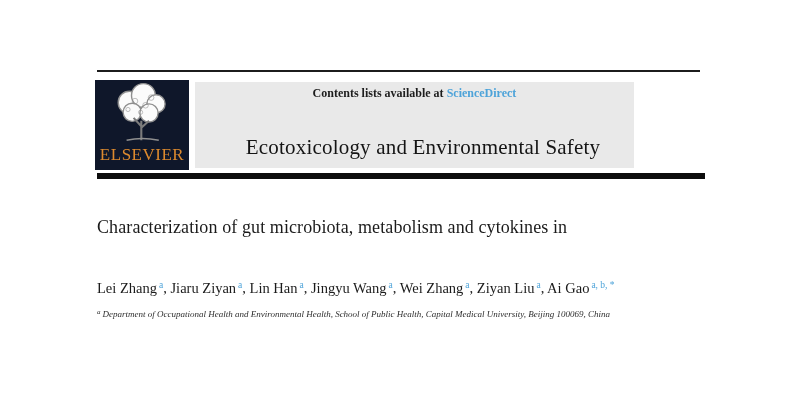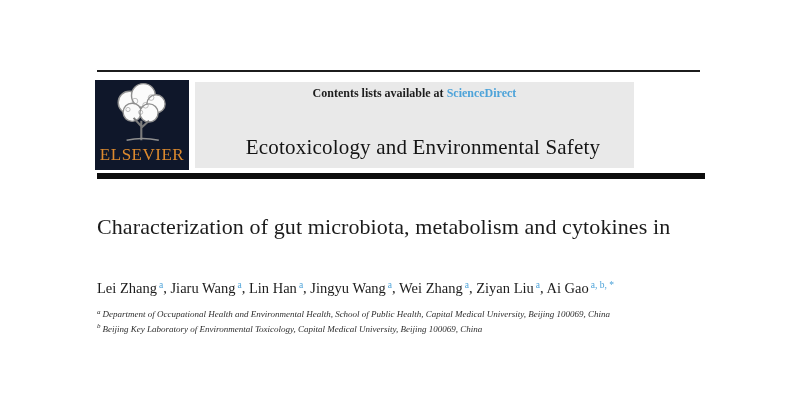--- a/index.html
+++ b/index.html
@@ -56,21 +56,21 @@
   .contents-line .link-blue { font-weight: 600; }
   .bottom-bar {
     position: absolute; left: 97px; top: 173px;
     width: 608px; height: 6px; background: #0d0d0d;
   }
 
   
   .article-title {
     position: absolute; left: 97px; top: 212px;
     width: 600px;
-    font-size: 22px; line-height: 30px;
+    font-size: 18px; line-height: 30px;
     color: #1b1b1b; font-weight: 400;
     letter-spacing: 0.1px;
   }
   .authors {
     position: absolute; left: 97px; top: 280px;
     width: 640px;
     font-size: 14.5px; color: #1b1b1b;
     white-space: nowrap;
   }
   .authors .sup {
@@ -122,24 +122,23 @@
 </div>
 
 <div class="bottom-bar"></div>
 
 <h1 class="article-title">
   <span>Characterization of gut microbiota, metabolism and cytokines in</span><br>
 </h1>
 
 <div class="authors">
   <span><span>Lei Zhang</span><span class="sup">a</span><span>, </span></span>
-  <span><span>Jiaru Wang</span><span class="sup">a</span><span>, </span></span>
+  <span><span>Jiaru Ziyan</span><span class="sup">a</span><span>, </span></span>
   <span><span>Lin Han</span><span class="sup">a</span><span>, </span></span>
   <span><span>Jingyu Wang</span><span class="sup">a</span><span>, </span></span>
   <span><span>Wei Zhang</span><span class="sup">a</span><span>, </span></span>
   <span><span>Ziyan Liu</span><span class="sup">a</span><span>, </span></span>
   <span><span>Ai Gao</span><span class="sup">a, b, *</span><span></span></span>
 </div>
 
 <div class="affiliations">
   <span class="affil-row"><span class="sup">a</span><span>Department of Occupational Health and Environmental Health, School of Public Health, Capital Medical University, Beijing 100069, China</span></span>
-  <span class="affil-row"><span class="sup">b</span><span>Beijing Key Laboratory of Environmental Toxicology, Capital Medical University, Beijing 100069, China</span></span>
 </div>
 
 </body></html>

